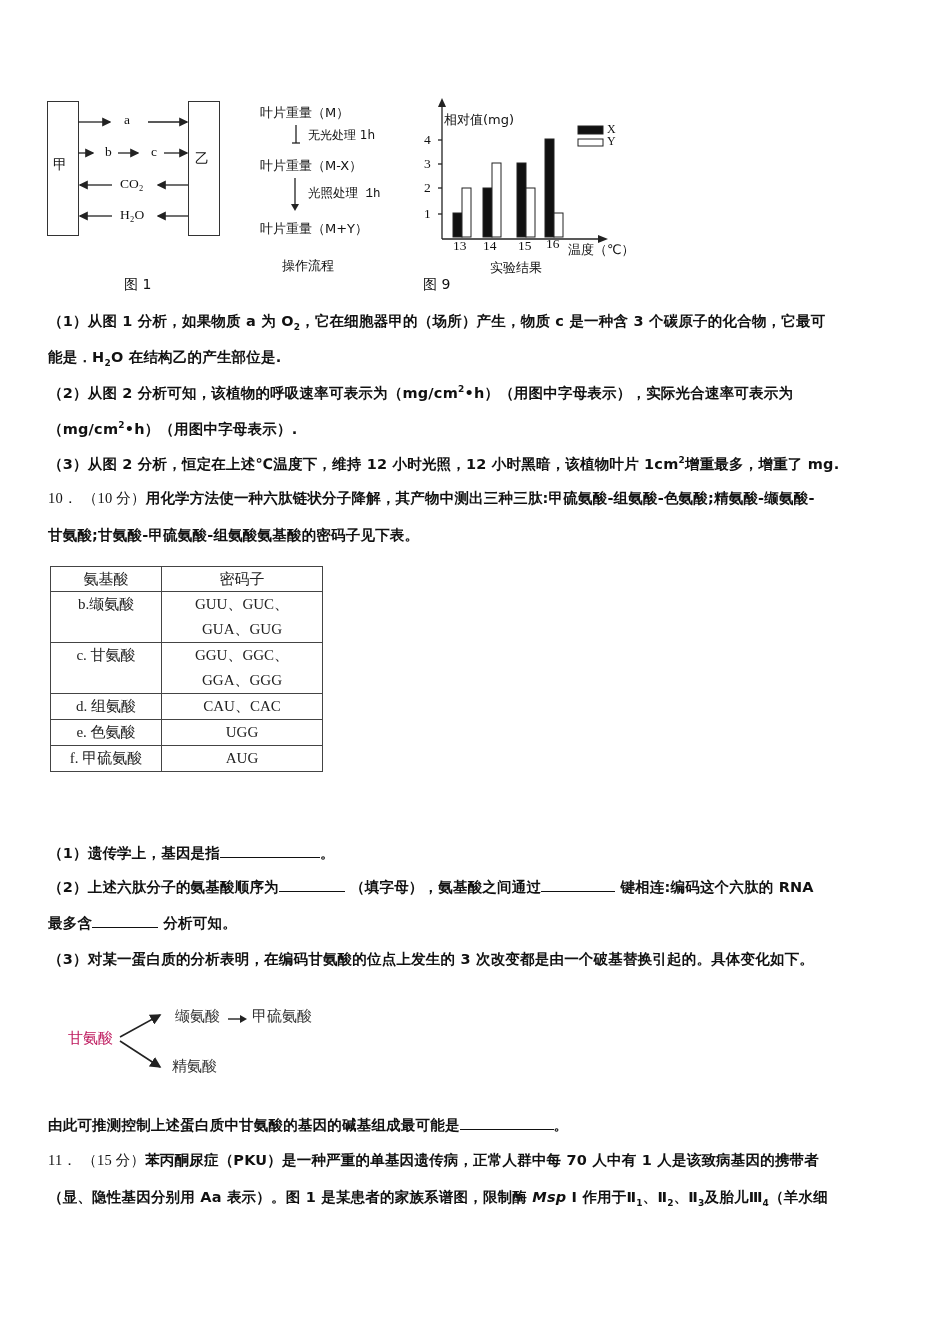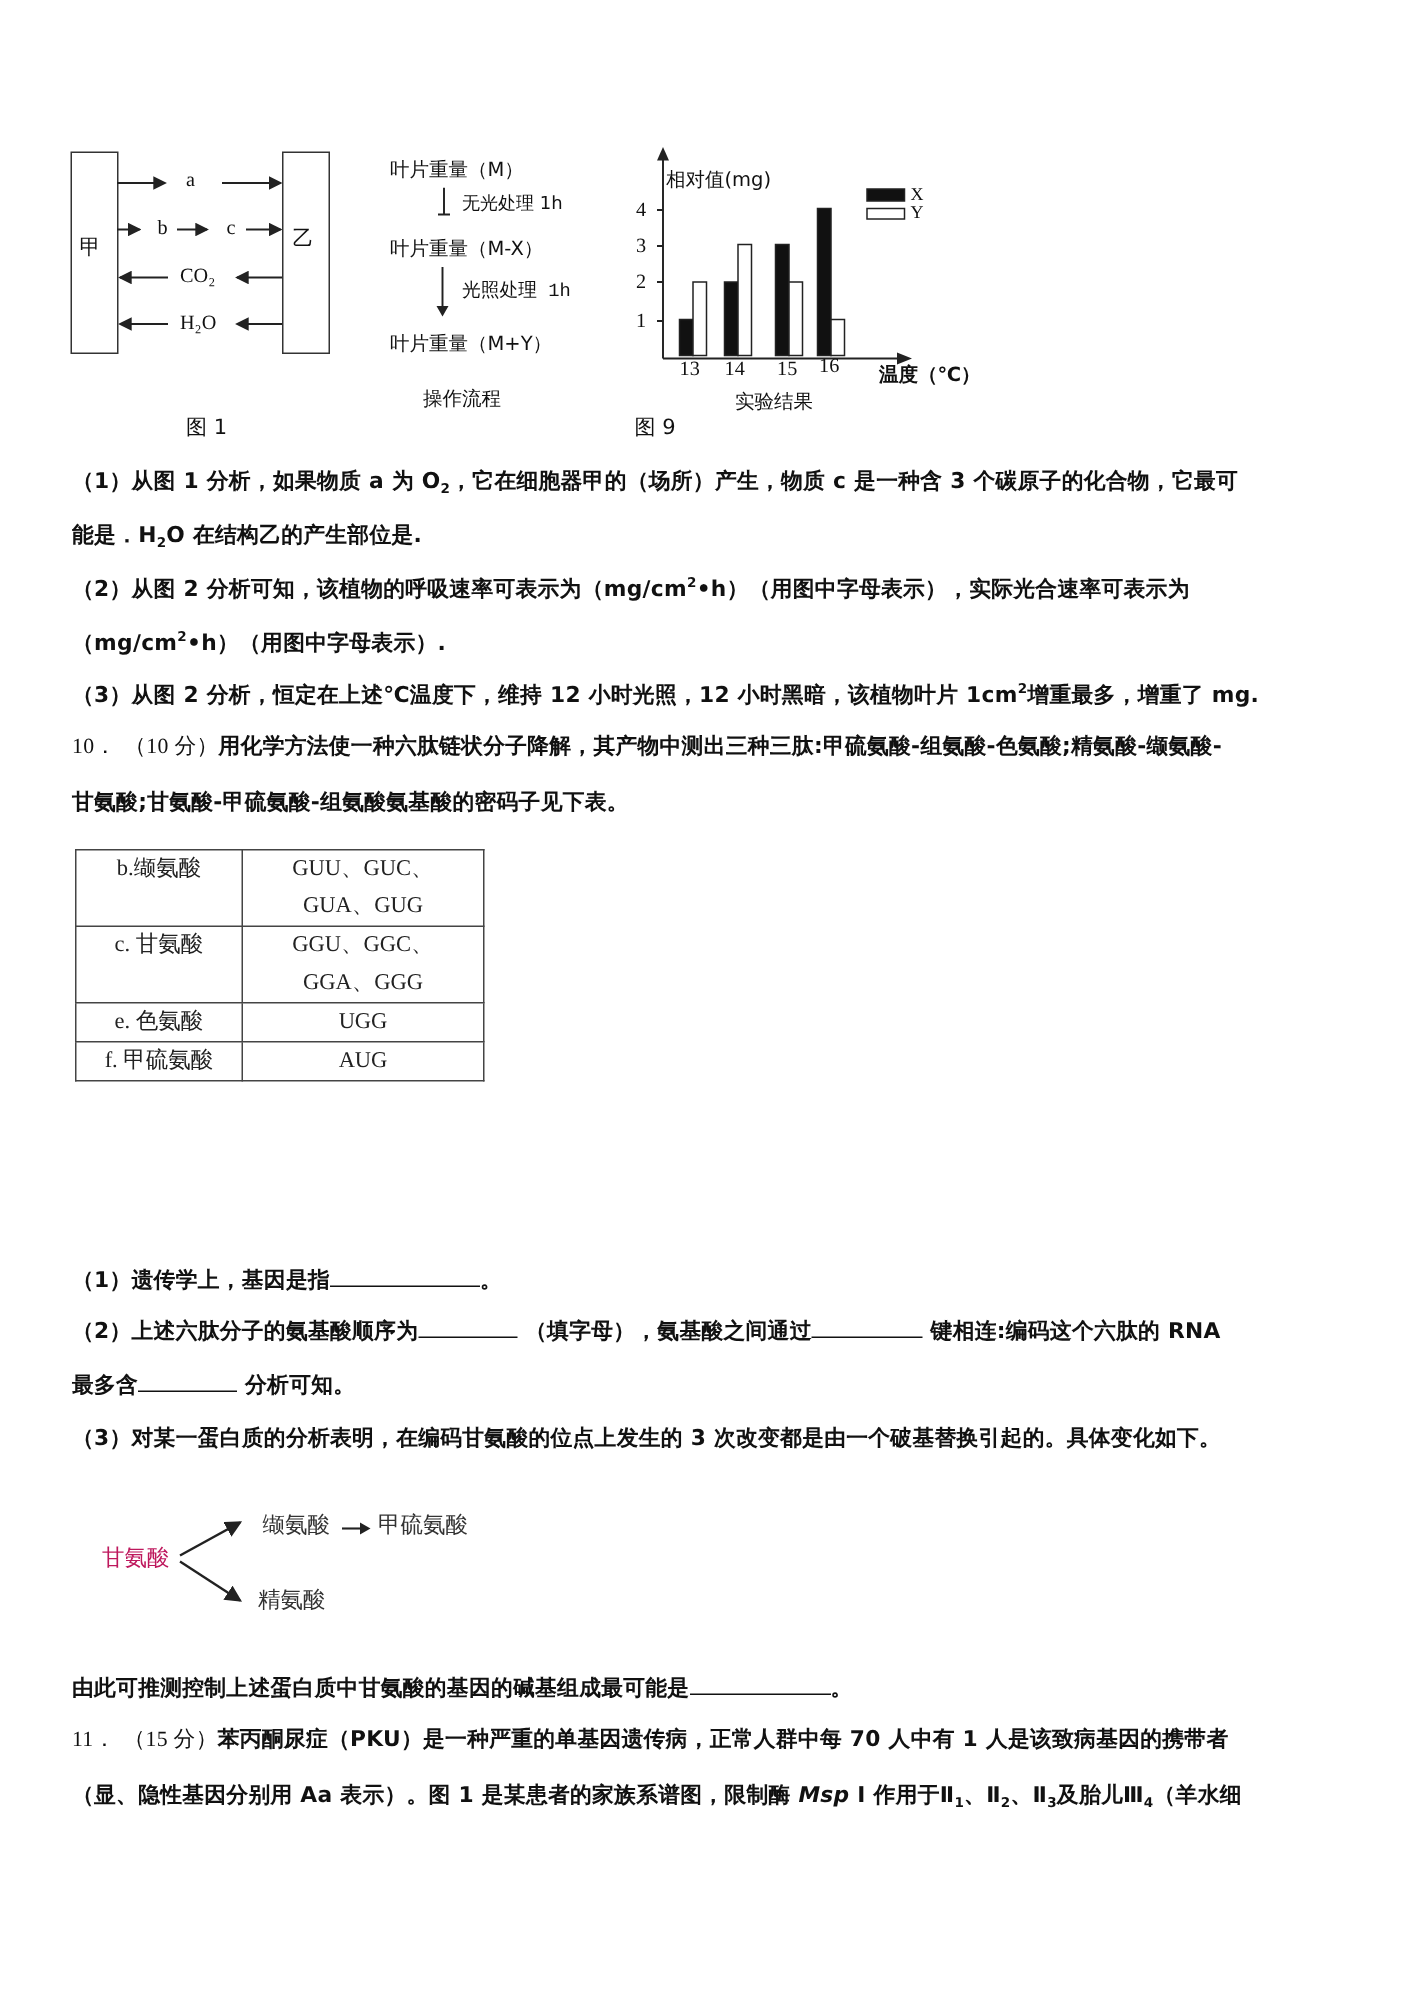--- a/index.html
+++ b/index.html
@@ -109,21 +109,21 @@
   <span class="fl" style="left:607px;top:122px;font-size:12px;">X</span>
   <span class="fl" style="left:607px;top:134px;font-size:12px;">Y</span>
   <span class="fl" style="left:424px;top:132px;">4</span>
   <span class="fl" style="left:424px;top:156px;">3</span>
   <span class="fl" style="left:424px;top:180px;">2</span>
   <span class="fl" style="left:424px;top:206px;">1</span>
   <span class="fl" style="left:453px;top:238px;">13</span>
   <span class="fl" style="left:483px;top:238px;">14</span>
   <span class="fl" style="left:518px;top:238px;">15</span>
   <span class="fl" style="left:546px;top:236px;">16</span>
-  <span class="fig-label" style="left:586px;top:241px;font-size:13px;font-weight:bold;">温度（℃）</span>
+  <span class="fig-label" style="left:568px;top:241px;font-size:13px;">温度（℃）</span>
   <span class="fig-label small" style="left:490px;top:259px;">实验结果</span>
   <span class="fig-label" style="left:423px;top:276px;">图 9</span>
 </div>
 
 <div>
   <div class="p" style="top:311px;"><span>（1）从图 1 分析，如果物质 a 为 O</span><sub>2</sub><span>，它在细胞器甲的（场所）产生，物质 c 是一种含 3 个碳原子的化合物，它最可</span></div>
   <div class="p" style="top:347px;"><span>能是．H</span><sub>2</sub><span>O 在结构乙的产生部位是.</span></div>
   <div class="p" style="top:383px;"><span>（2）从图 2 分析可知，该植物的呼吸速率可表示为（mg/cm</span><sup>2</sup><span>•h）（用图中字母表示），实际光合速率可表示为</span></div>
   <div class="p" style="top:419px;"><span>（mg/cm</span><sup>2</sup><span>•h）（用图中字母表示）.</span></div>
   <div class="p" style="top:454px;"><span>（3）从图 2 分析，恒定在上述℃温度下，维持 12 小时光照，12 小时黑暗，该植物叶片 1cm</span><sup>2</sup><span>增重最多，增重了 mg.</span></div>
@@ -131,33 +131,41 @@
 
 <div>
   <div class="p" style="top:488px;">
     <span class="n serif">10．</span>
     <span class="n serif">（10 分）</span><span>用化学方法使一种六肽链状分子降解，其产物中测出三种三肽:甲硫氨酸-组氨酸-色氨酸;精氨酸-缬氨酸-</span>
   </div>
   <div class="p" style="top:525px;">甘氨酸;甘氨酸-甲硫氨酸-组氨酸氨基酸的密码子见下表。</div>
 
   <table class="codon">
     <tbody>
+        <tr class="head">
+      <td class="aa">氨基酸</td>
+      <td class="cd">密码子</td>
+    </tr>
     <tr>
       <td class="aa">b.缬氨酸</td>
       <td class="cd">
             <div>GUU、GUC、</div>
             <div>GUA、GUG</div>
           </td>
     </tr>
     <tr>
       <td class="aa">c. 甘氨酸</td>
       <td class="cd">
             <div>GGU、GGC、</div>
             <div>GGA、GGG</div>
           </td>
+    </tr>
+    <tr>
+      <td class="aa">d. 组氨酸</td>
+      <td class="cd">CAU、CAC</td>
     </tr>
     <tr>
       <td class="aa">e. 色氨酸</td>
       <td class="cd">UGG</td>
     </tr>
     <tr>
       <td class="aa">f. 甲硫氨酸</td>
       <td class="cd">AUG</td>
     </tr>
   </tbody>

